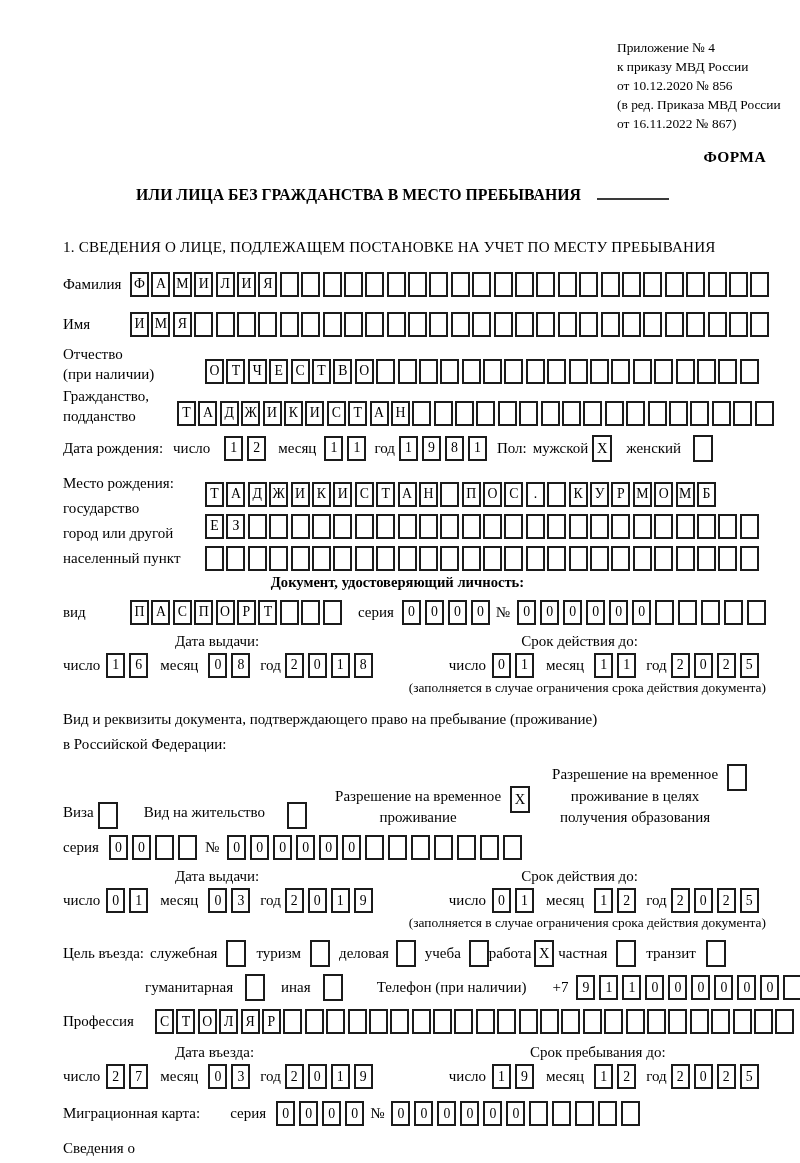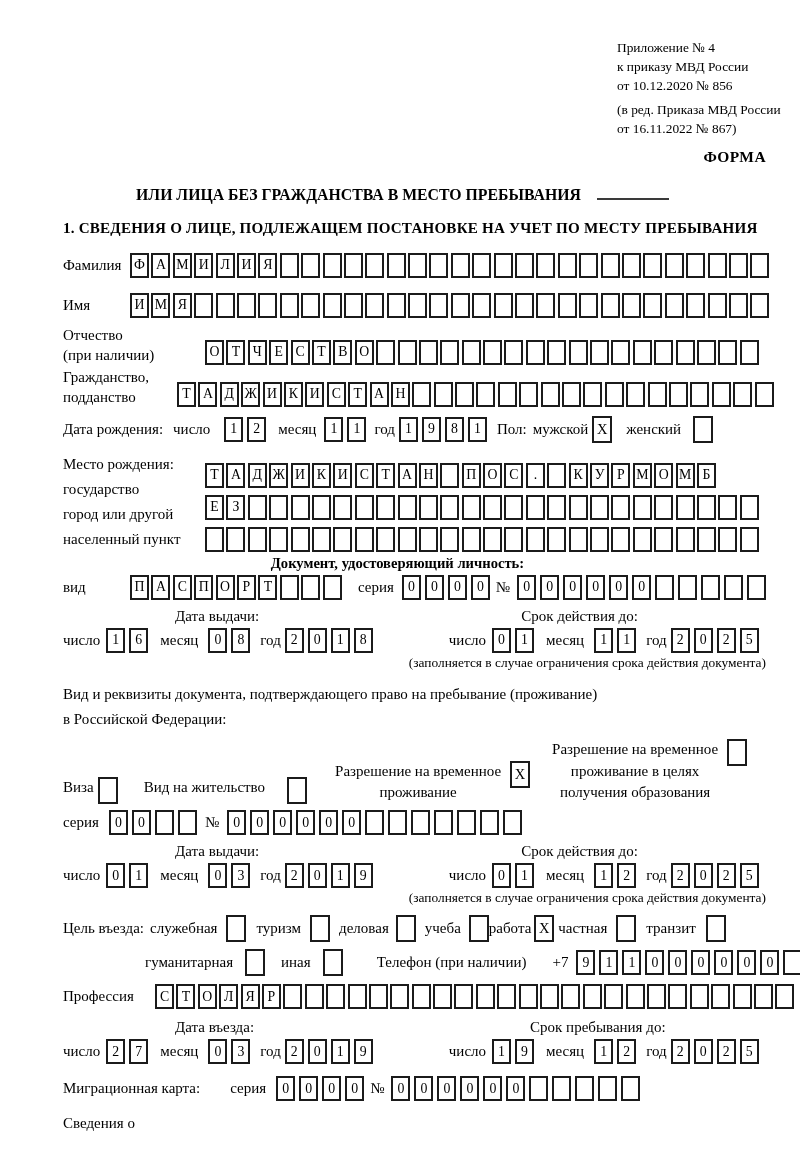--- a/index.html
+++ b/index.html
@@ -1,25 +1,25 @@
 <!DOCTYPE html>
 <html><head>
 <meta charset="utf-8">
 <style>
   html,body{margin:0;padding:0;background:#888;}
   .page{position:relative;width:800px;height:1163px;background:#fff;color:#000;
     font-family:"Liberation Serif","DejaVu Serif",serif;font-size:15px;
     box-sizing:border-box;padding:38px 28px 0 63px;overflow:hidden;margin:0 auto;}
   .hdr{position:absolute;left:617px;top:38px;font-size:13.4px;line-height:1.42;}
-  .hdr-sub{margin-top:5px;}
+  .hdr-sub{}
   .forma{position:absolute;left:0;top:148px;width:766px;text-align:right;
     font-weight:bold;font-size:15.5px;letter-spacing:.4px;}
   .title{margin-top:146px;text-align:center;font-weight:bold;font-size:15.8px;line-height:1.45;padding-right:30px;}
   .blank{display:inline-block;width:72px;height:13px;border-bottom:2px solid #3a3a3a;margin-left:16px;}
-  .sect{margin-top:13px;font-weight:bold;font-size:15.1px;letter-spacing:.2px;}
+  .sect{margin-top:32px;font-weight:normal;font-size:15.1px;letter-spacing:.2px;}
 
   .frow{display:flex;align-items:center;margin-top:6px;}
   .frow.top{align-items:flex-end;}
   .lbl{flex:none;}
   .lbl2{flex:none;line-height:20px;}
   .l67{width:67px;}.l142{width:142px;}.l114{width:114px;}
   .cells{display:flex;flex:none;}
   .cell{box-sizing:border-box;width:19px;height:25px;border:2px solid #1b1b1b;margin-right:2.4px;
     display:flex;align-items:center;justify-content:center;font-size:13.8px;flex:none;}
   .dcells .cell{margin-right:4px;}
@@ -315,21 +315,21 @@
           <span class="cell"></span>
           <span class="cell"></span>
           <span class="cell"></span>
           <span class="cell"></span>
         </span>
     </span>
   </div>
 
   <div class="doc-head">Документ, удостоверяющий личность:</div>
 
-  <div class="frow" style="margin-top:3px;align-items:center;">
+  <div class="frow" style="margin-top:9px;align-items:center;">
     <span class="lbl l67">вид</span>
     <span class="cells">
         <span class="cell">П</span>
         <span class="cell">А</span>
         <span class="cell">С</span>
         <span class="cell">П</span>
         <span class="cell">О</span>
         <span class="cell">Р</span>
         <span class="cell">Т</span>
         <span class="cell"></span>

